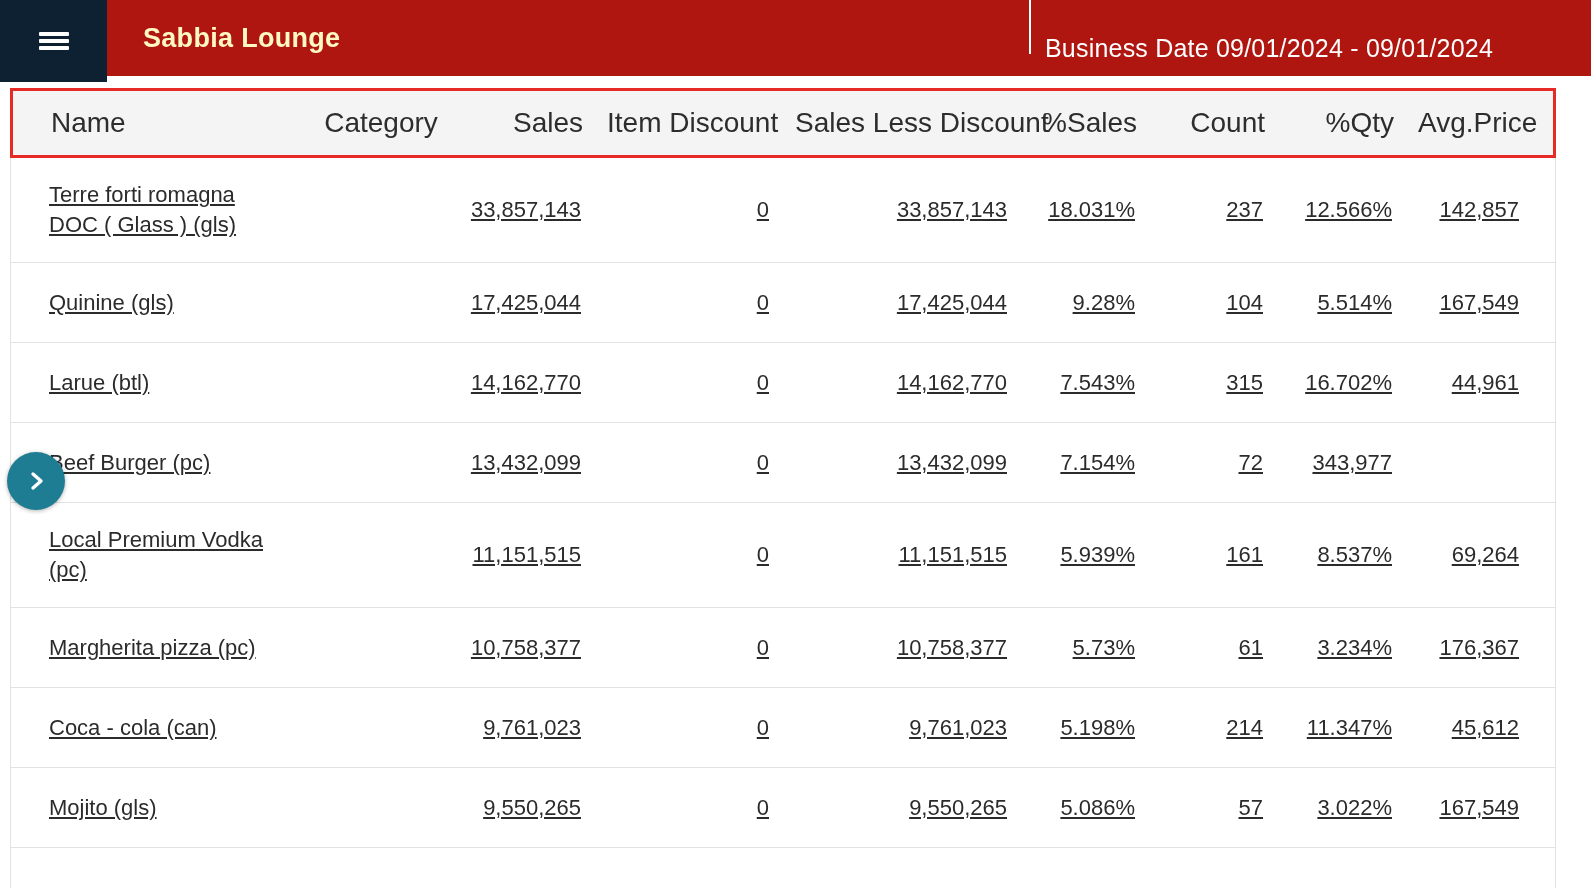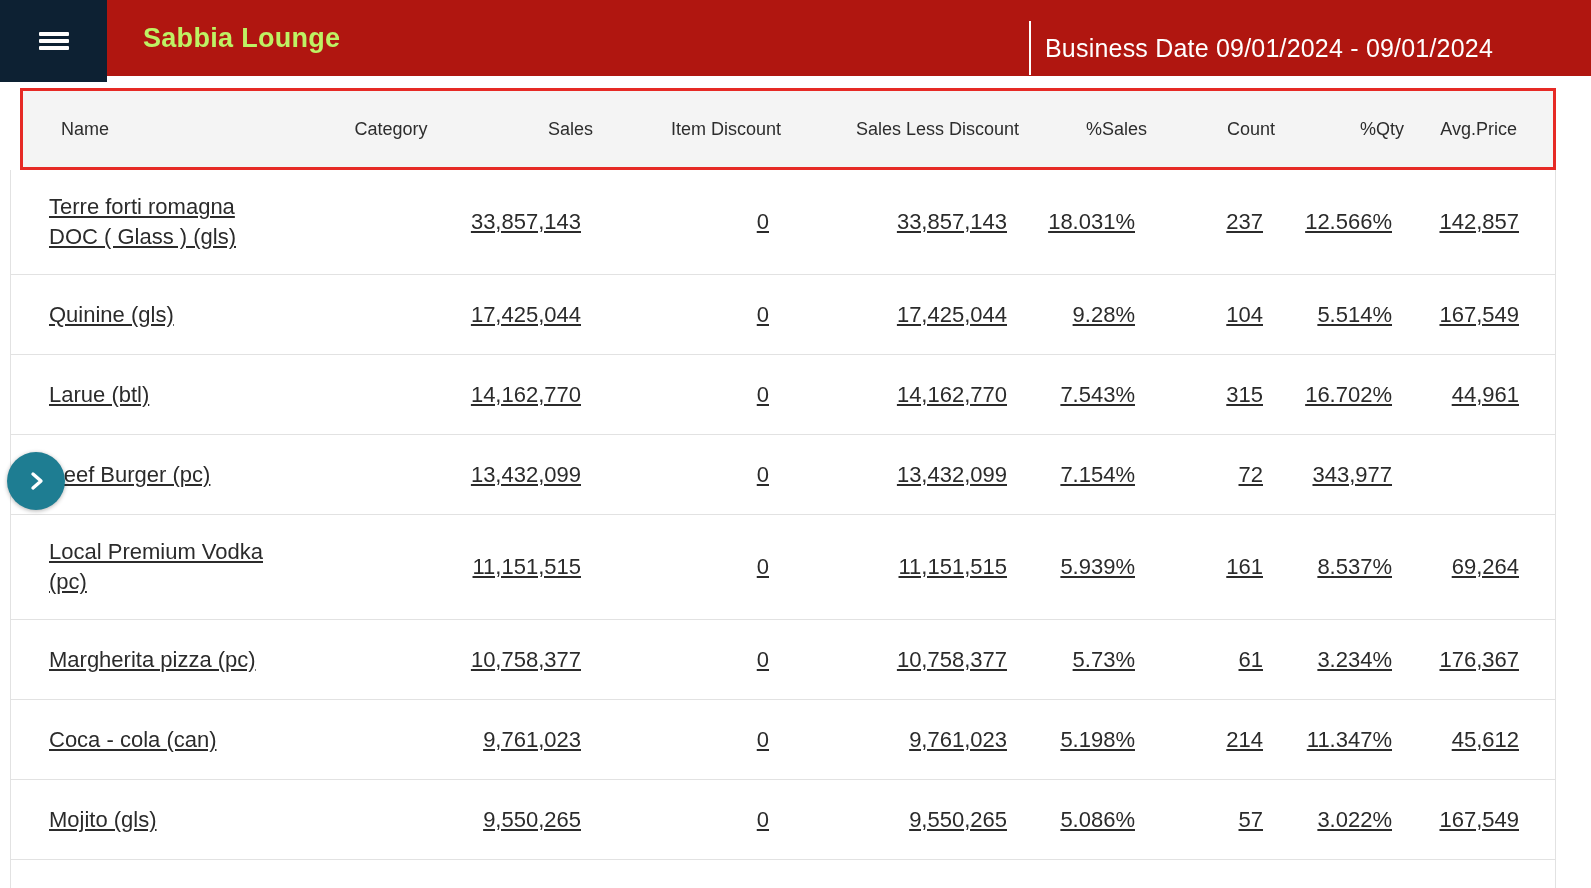--- a/index.html
+++ b/index.html
@@ -18,36 +18,36 @@
 
   
   .appbar{position:absolute;left:0;top:0;width:1591px;height:76px;
     background:var(--appbar-red);}
   .menu-box{position:absolute;left:0;top:0;width:107px;height:82px;
     background:var(--menu-navy);border:none;cursor:pointer;
     display:flex;align-items:center;justify-content:center;}
   .hamburger{width:30px;display:flex;flex-direction:column;gap:3px;}
   .hamburger span{display:block;height:4px;background:#fff;border-radius:1px;}
   .app-title{position:absolute;left:143px;top:0;height:76px;display:flex;align-items:center;
-    color:#bef264;font-size:27px;font-weight:700;letter-spacing:.3px;white-space:nowrap;}
+    color:#fef9c3;font-size:27px;font-weight:700;letter-spacing:.3px;white-space:nowrap;}
   .appbar-right{position:absolute;left:1029px;top:0;height:96px;
-    display:flex;align-items:center;gap:14px;}
+    display:flex;gap:14px;}
   .vdivider{width:2px;height:54px;background:#fff;}
   .bizdate{color:#fff;font-size:25px;font-weight:500;letter-spacing:.2px;
     white-space:nowrap;cursor:pointer;background:none;border:none;}
 
   
   .table-wrap{position:absolute;left:10px;top:88px;right:35px;bottom:0;
     display:flex;flex-direction:column;}
   .thead,.tr{display:grid;
     grid-template-columns:258px 200px 136px 188px 238px 128px 128px 129px minmax(0,1fr);
     align-items:center;}
-  .thead{height:82px;background:var(--header-bg);
+  .thead{height:70px;background:var(--header-bg);
     border:3px solid var(--highlight-red);
-    font-weight:500;font-size:18px;color:#2d2d2d;margin-left:10px;}
+    font-weight:500;font-size:28px;color:#2d2d2d;}
   .tbody{flex:1;border-left:1px solid var(--row-divider);
     border-right:1px solid var(--row-divider);background:#fff;text-decoration:underline;}
   .tr{min-height:80px;padding:0;border-bottom:1px solid var(--row-divider);
     font-size:22px;background:#fff;}
   .tr>div{padding-top:22px;padding-bottom:22px;line-height:30px;}
   .thead>div:nth-child(1),.tr>div:nth-child(1){padding-left:38px;text-align:left;}
   .thead>div:nth-child(2),.tr>div:nth-child(2){padding-left:20px;text-align:center;}
   .thead>div:nth-child(n+3),.tr>div:nth-child(n+3){padding-right:24px;text-align:right;}
   .thead>div:nth-child(9),.tr>div:nth-child(9){padding-right:36px;}
   .th{white-space:nowrap;cursor:pointer;}

